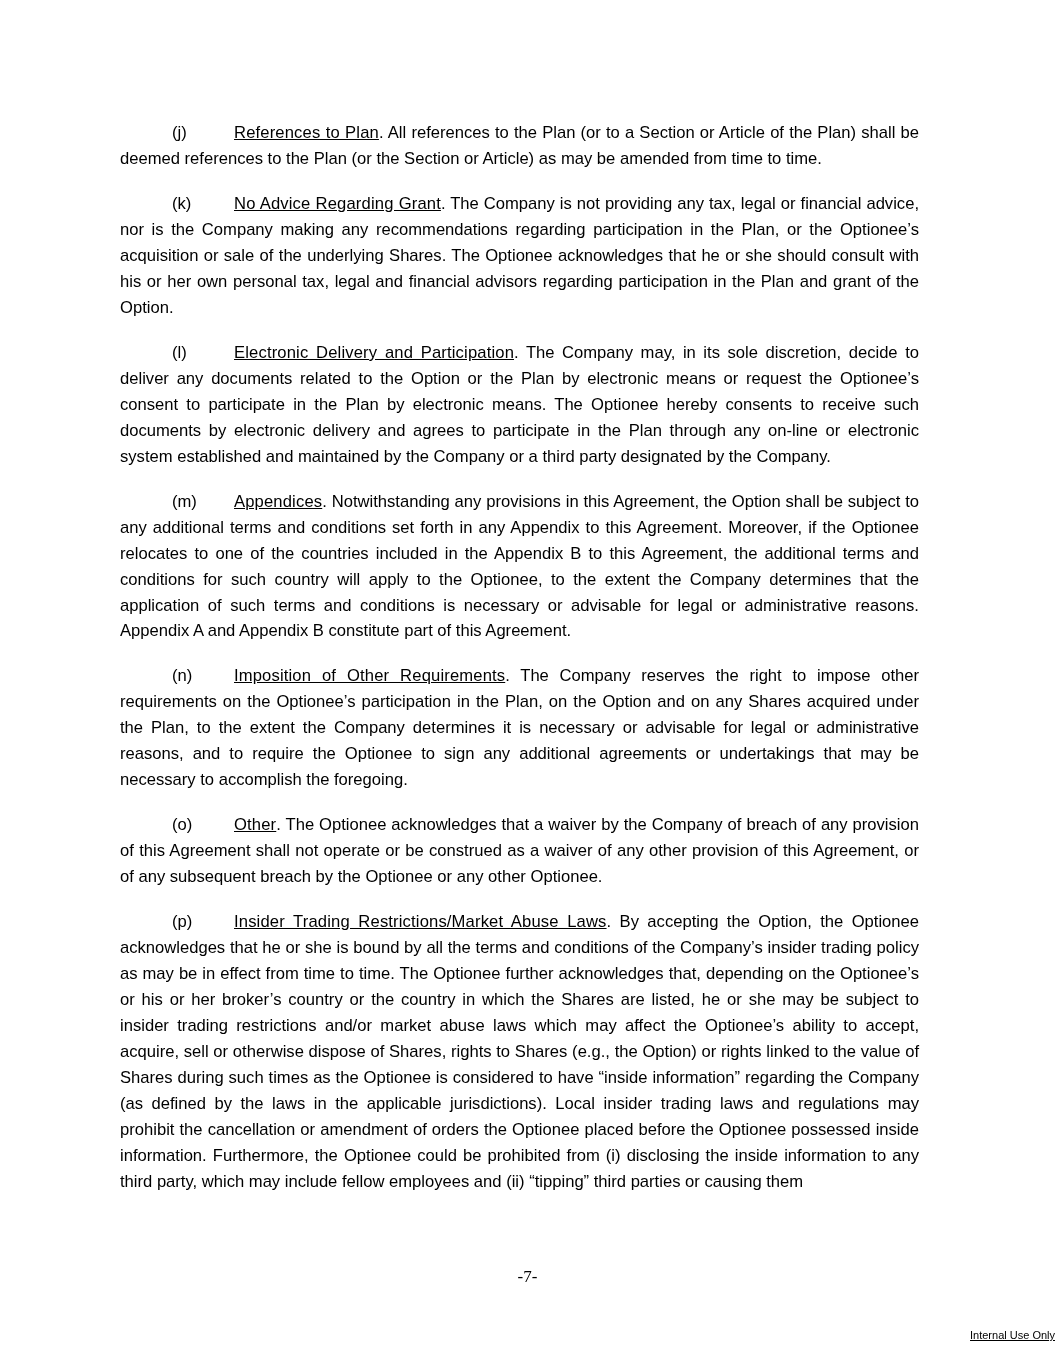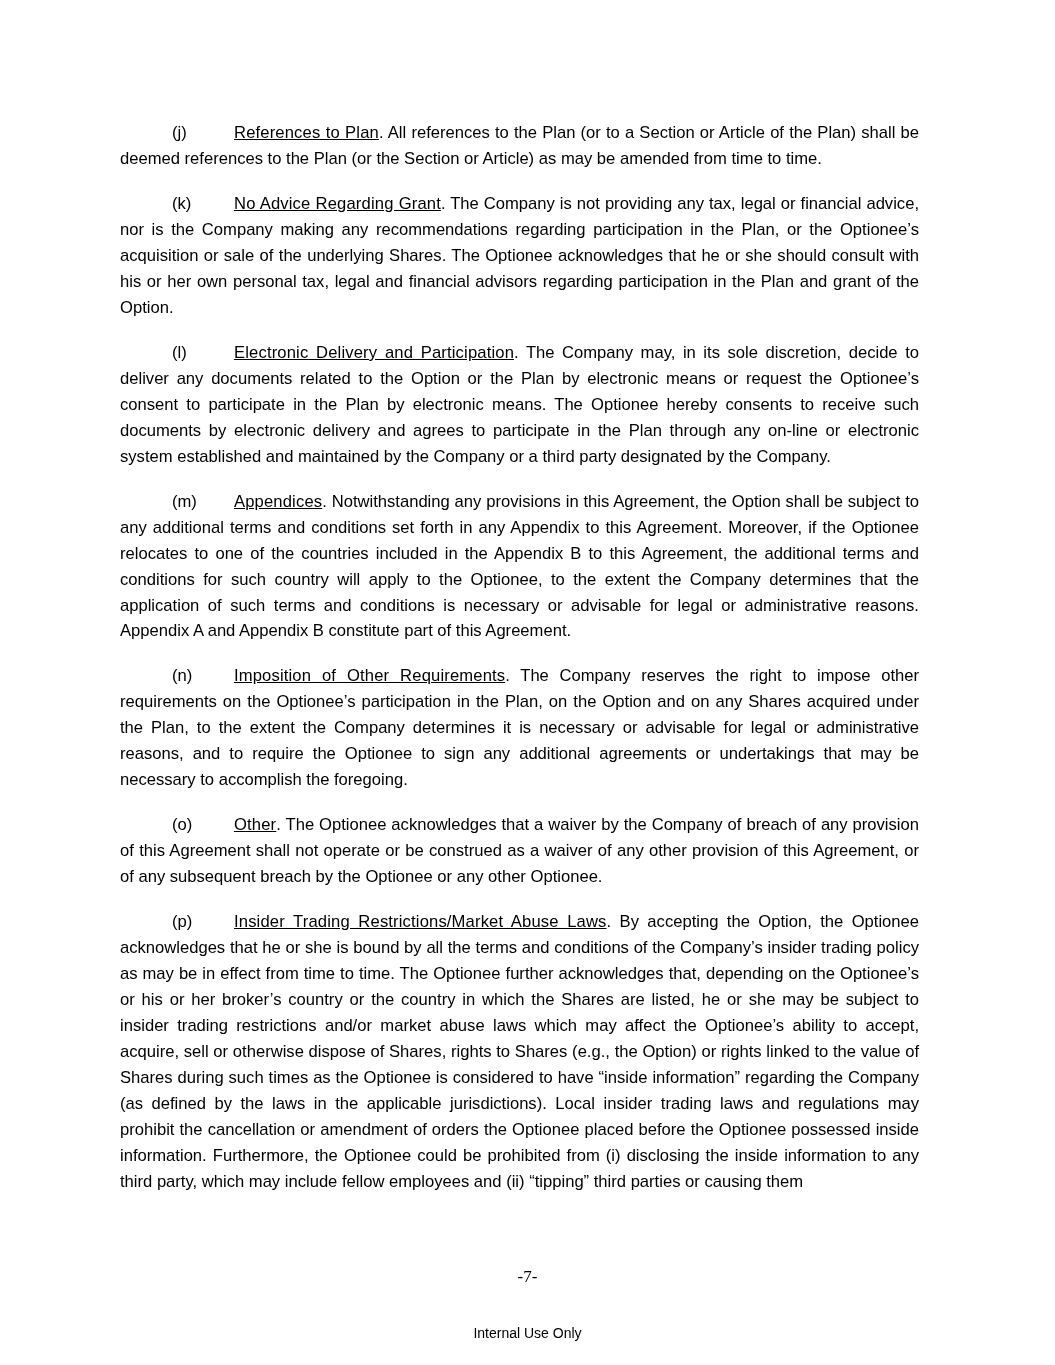--- a/index.html
+++ b/index.html
@@ -45,23 +45,24 @@
     bottom: 78px;
     text-align: center;
     font-family: "Liberation Serif", serif;
     font-size: 17px;
   }
   .footer-note {
     position: absolute;
     left: 0;
     right: 0;
     bottom: 24px;
-    text-align: center;
+    text-align: right;
     font-family: "Liberation Sans", sans-serif;
-    font-size: 14px;
+    font-size: 11px;
+    text-decoration: underline;
   }
 </style>
 </head>
 <body>
 
 <div class="page">
 
   <div class="body-text">
 
     <p class="clause">

